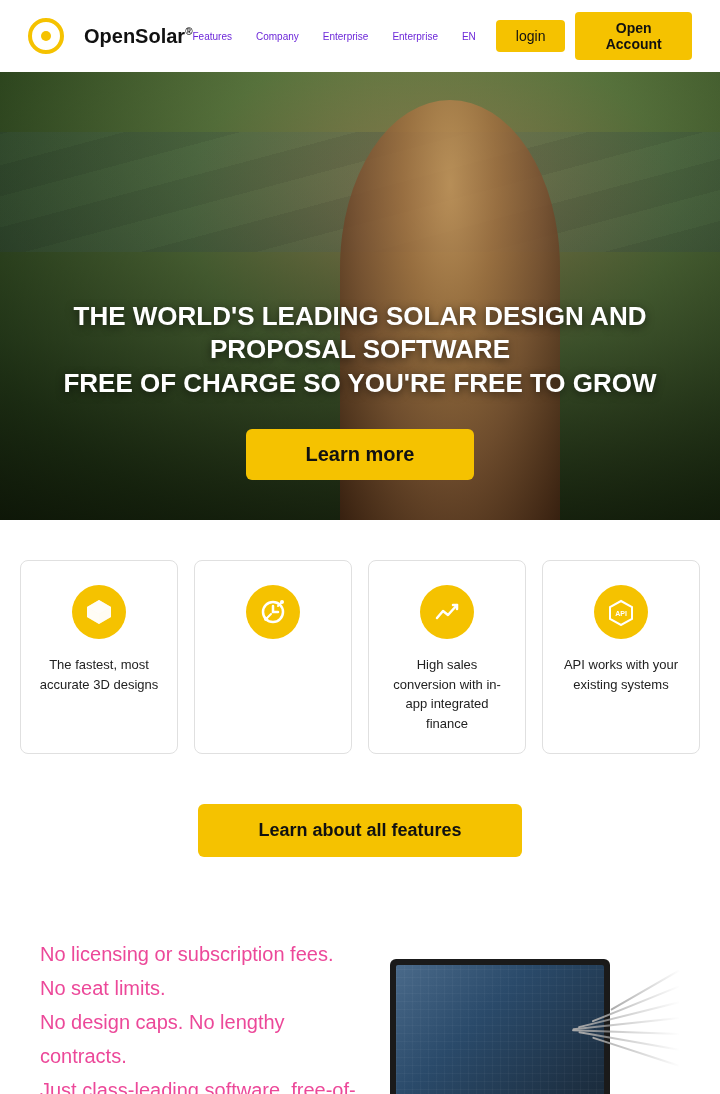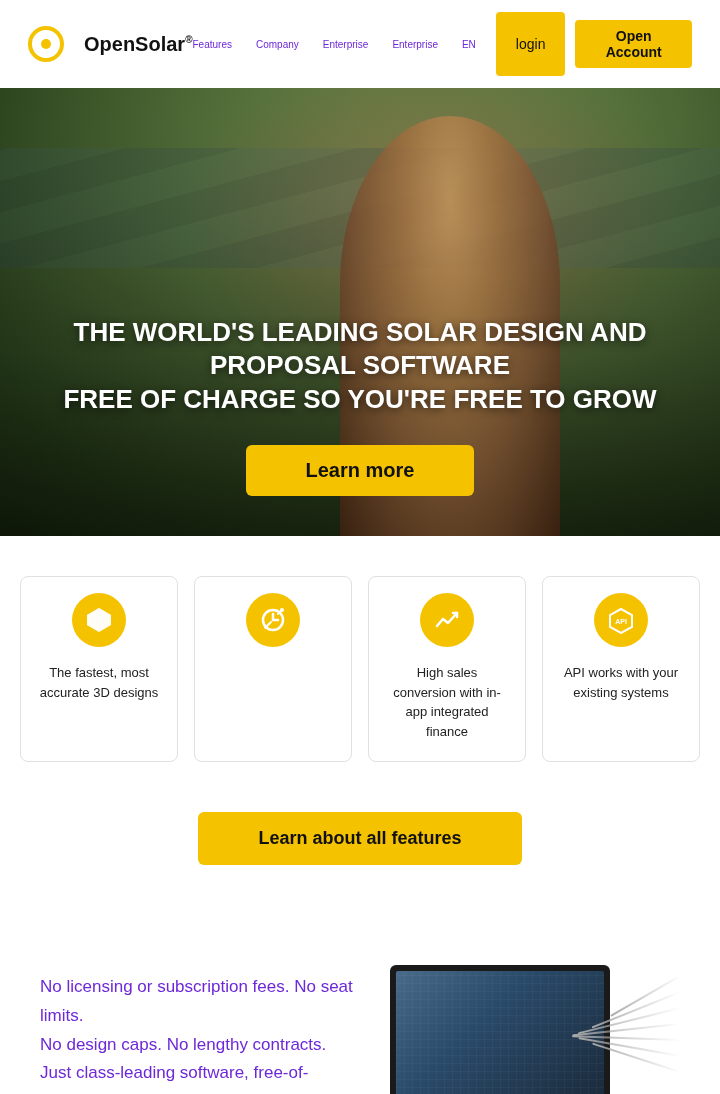--- a/index.html
+++ b/index.html
@@ -55,21 +55,21 @@
     }
     .nav-links a {
       text-decoration: none;
       color: #6d28d9;
       font-size: 10px;
     }
     .nav-login {
       background: #F5C200;
       color: #111;
       border: none;
-      padding: 24px 20px;
+      padding: 8px 20px;
       border-radius: 4px;
       font-size: 14px;
       cursor: pointer;
       margin-right: 10px;
       font-weight: 500;
     }
     .nav-open {
       background: #F5C200;
       color: #111;
       border: none;
@@ -164,21 +164,21 @@
       background: #fff;
     }
     .features-grid {
       display: grid;
       grid-template-columns: repeat(4, 1fr);
       gap: 16px;
     }
     .feature-card {
       border: 1.5px solid #e0e0e0;
       border-radius: 8px;
-      padding: 16px 16px 20px;
+      padding: 24px 16px 20px;
       display: flex;
       flex-direction: column;
       align-items: center;
       text-align: center;
     }
     .feature-icon {
       width: 54px;
       height: 54px;
       background: #F5C200;
       border-radius: 50%;
@@ -216,22 +216,22 @@
       background: #fff;
       padding: 40px 40px 60px;
       display: flex;
       align-items: center;
       gap: 20px;
     }
     .laptop-text {
       flex: 1;
     }
     .laptop-text p {
-      font-size: 17px;
-      color: #6d28d9;
+      font-size: 20px;
+      color: #ec4899;
       line-height: 1.7;
     }
     .laptop-visual {
       flex: 0 0 300px;
       position: relative;
       height: 200px;
     }
     
     .laptop-body {
       position: absolute;

